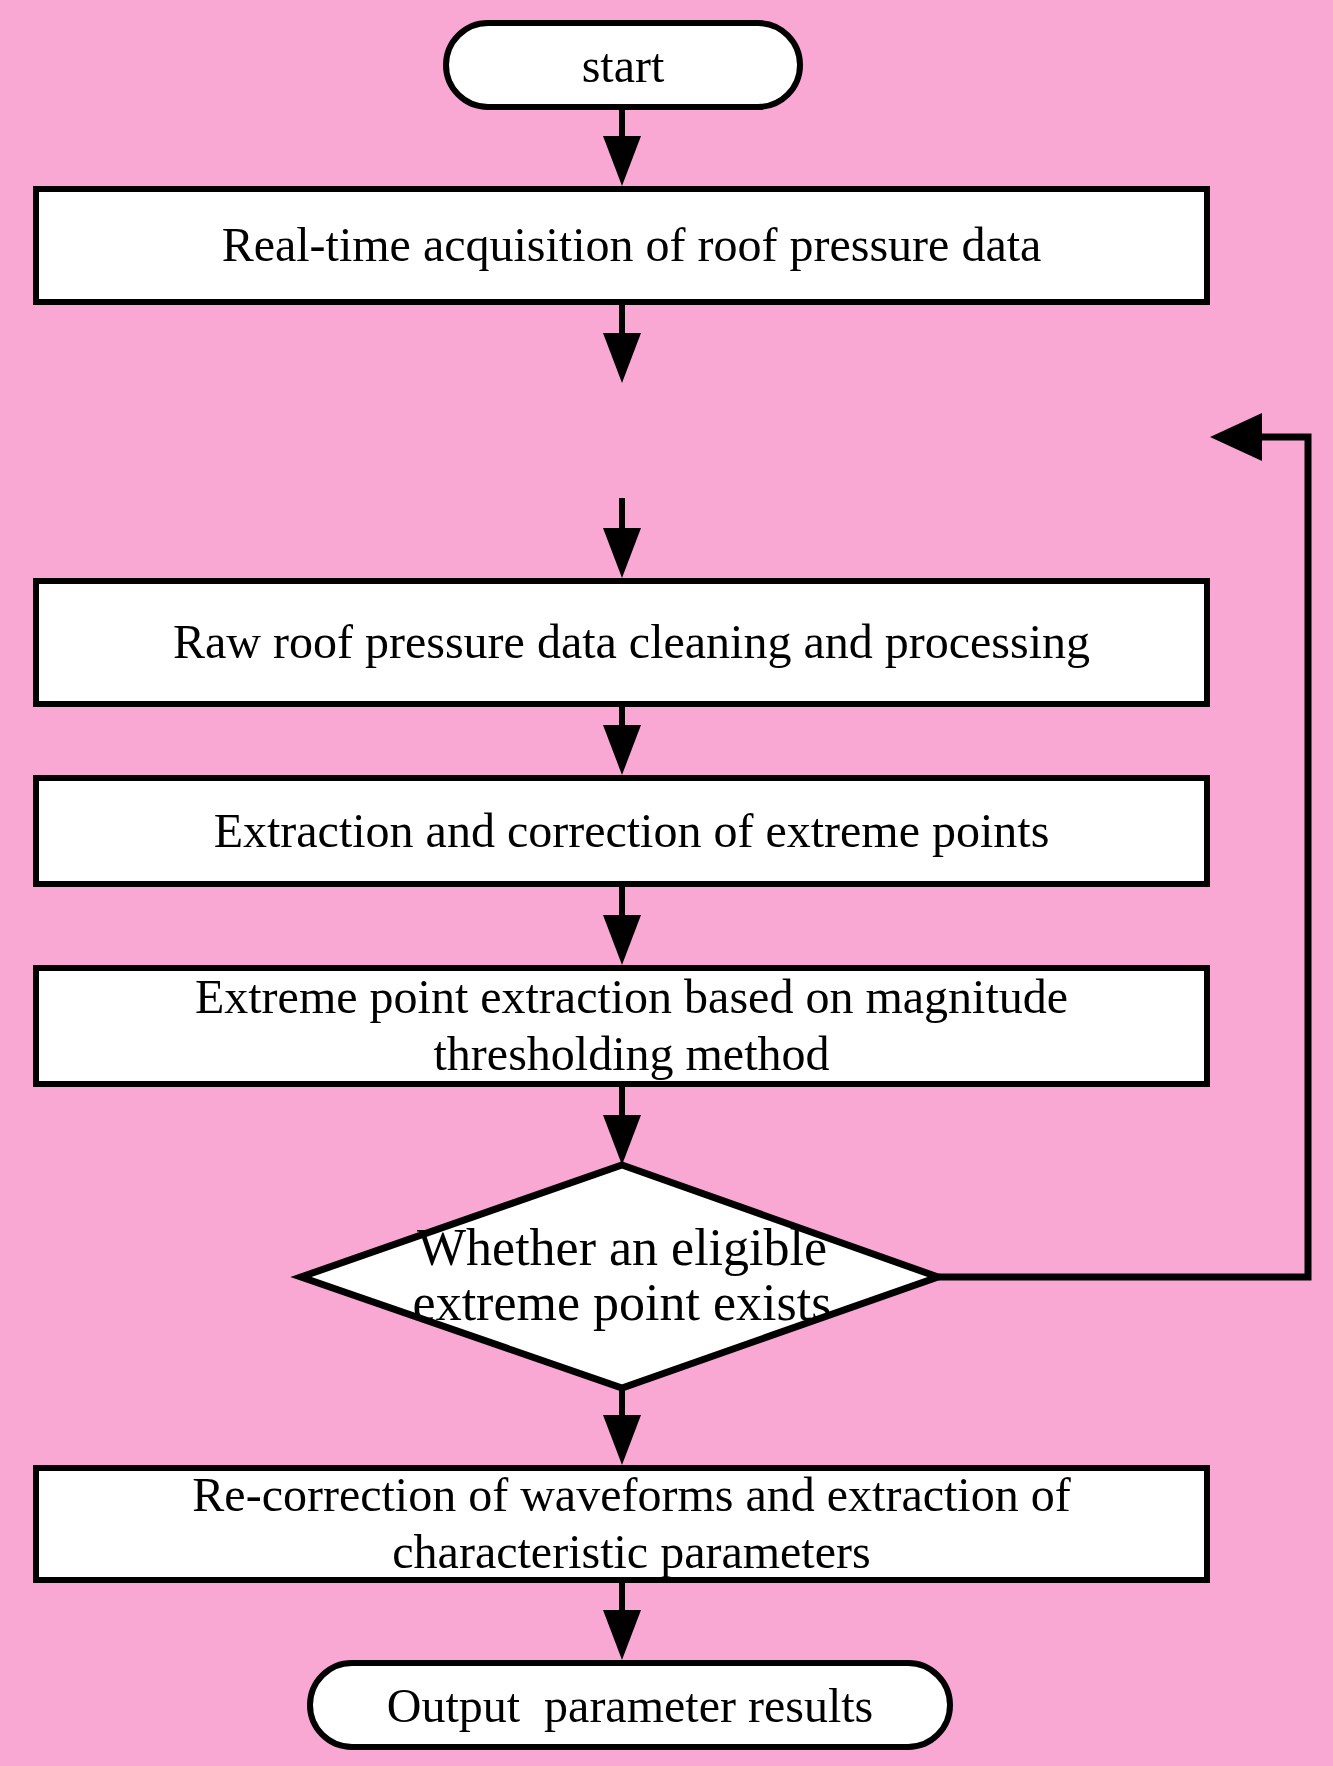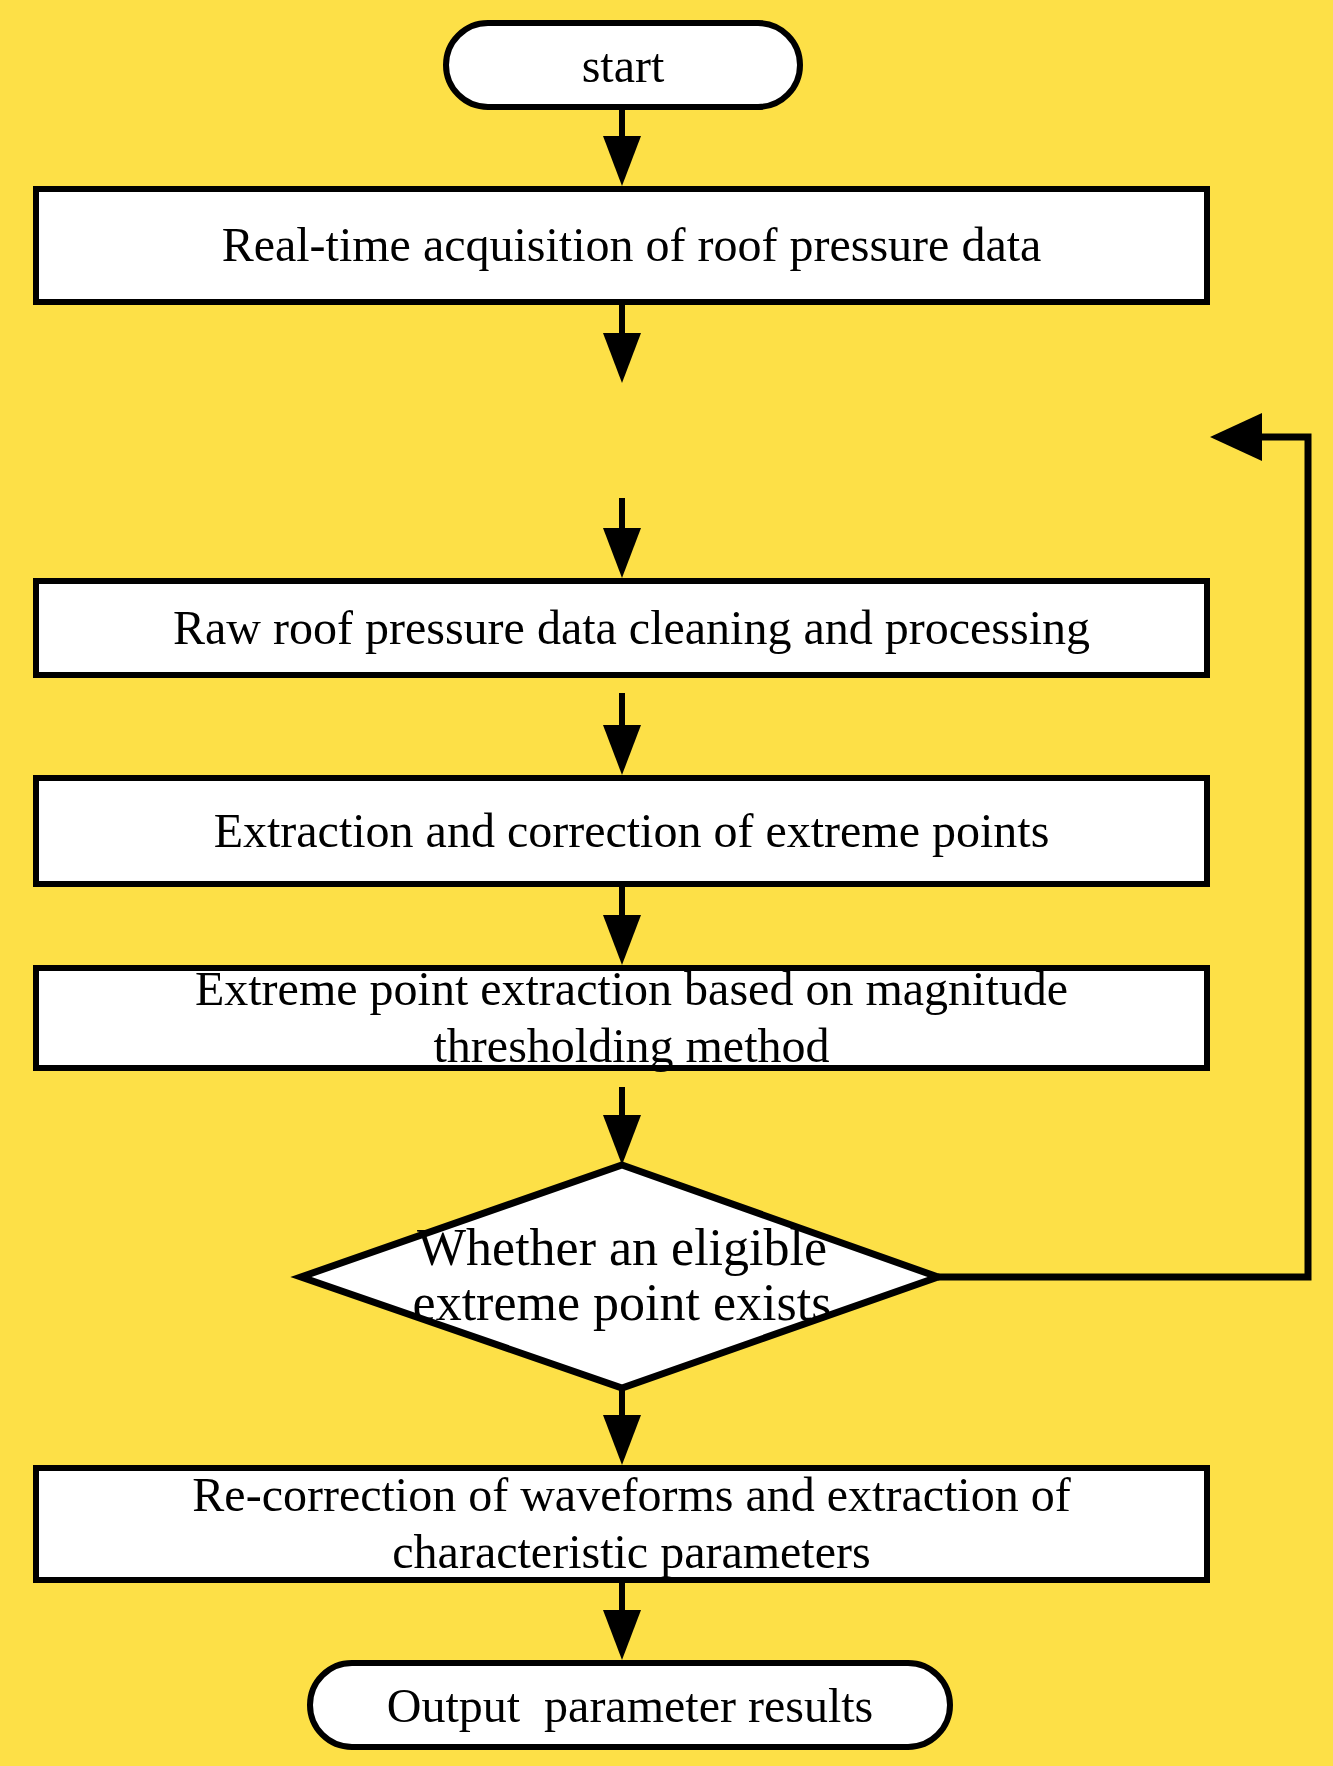--- a/index.html
+++ b/index.html
@@ -4,21 +4,21 @@
 <style>
   html, body {
     margin: 0;
     padding: 0;
     background: #ffffff;
   }
   .canvas {
     position: relative;
     width: 1333px;
     height: 1766px;
-    background: #fde047;
+    background: #f9a8d4;
     font-family: "Liberation Serif", serif;
     color: #000000;
     overflow: hidden;
   }
   .connectors {
     position: absolute;
     left: 0;
     top: 0;
     width: 1333px;
     height: 1766px;
@@ -94,29 +94,29 @@
 
   <div class="node terminator" style="left:443px; top:20px; width:360px; height:90px;">
     <span class="node-label">start</span>
   </div>
 
   <div class="node process" style="left:33px; top:186px; width:1177px; height:119px;">
     <span class="node-label">Real-time acquisition of roof pressure data</span>
   </div>
 
 
-  <div class="node process" style="left:33px; top:578px; width:1177px; height:100px;">
+  <div class="node process" style="left:33px; top:578px; width:1177px; height:129px;">
     <span class="node-label">Raw roof pressure data cleaning and processing</span>
   </div>
 
   <div class="node process" style="left:33px; top:775px; width:1177px; height:112px;">
     <span class="node-label">Extraction and correction of extreme points</span>
   </div>
 
-  <div class="node process" style="left:33px; top:965px; width:1177px; height:106px;">
+  <div class="node process" style="left:33px; top:965px; width:1177px; height:122px;">
     <span class="node-label">Extreme point extraction based on magnitude
 thresholding method</span>
   </div>
 
   <div class="node decision-text" style="left:322px; top:1168px; width:600px; height:215px;">
     <span class="node-label">Whether an eligible
 extreme point exists</span>
   </div>
 
   <div class="node process" style="left:33px; top:1465px; width:1177px; height:118px;">

